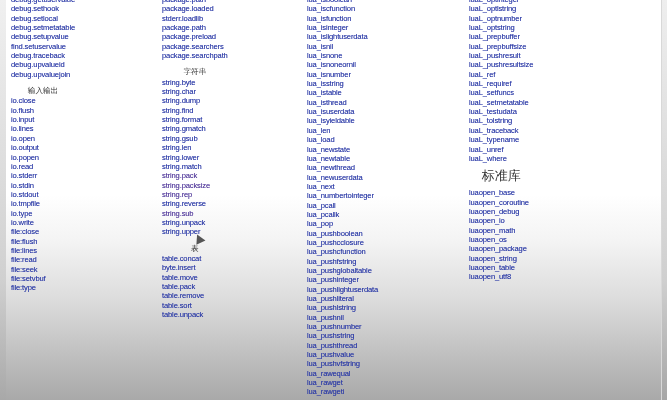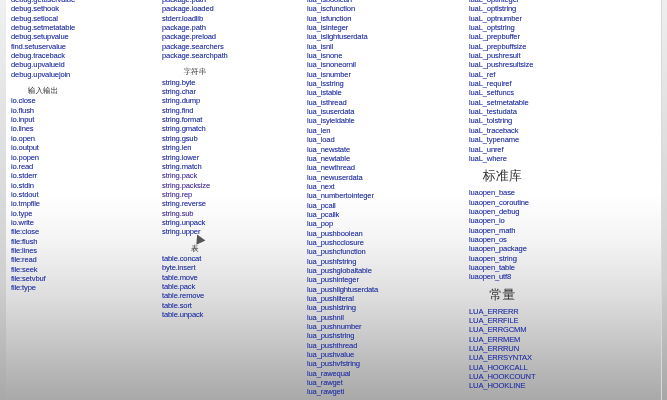--- a/index.html
+++ b/index.html
@@ -196,27 +196,15 @@
     <div class="item">luaopen_coroutine</div>
     <div class="item">luaopen_debug</div>
     <div class="item">luaopen_io</div>
     <div class="item">luaopen_math</div>
     <div class="item">luaopen_os</div>
     <div class="item">luaopen_package</div>
     <div class="item">luaopen_string</div>
     <div class="item">luaopen_table</div>
     <div class="item">luaopen_utf8</div>
   </div>
-  <div class="group">
-    <div class="heading big">常量</div>
-    <div class="item">LUA_ERRERR</div>
-    <div class="item">LUA_ERRFILE</div>
-    <div class="item">LUA_ERRGCMM</div>
-    <div class="item">LUA_ERRMEM</div>
-    <div class="item">LUA_ERRRUN</div>
-    <div class="item">LUA_ERRSYNTAX</div>
-    <div class="item">LUA_HOOKCALL</div>
-    <div class="item">LUA_HOOKCOUNT</div>
-    <div class="item">LUA_HOOKLINE</div>
-  </div>
 </div>
 
 <div class="cursor"></div>
 
 </body></html>

